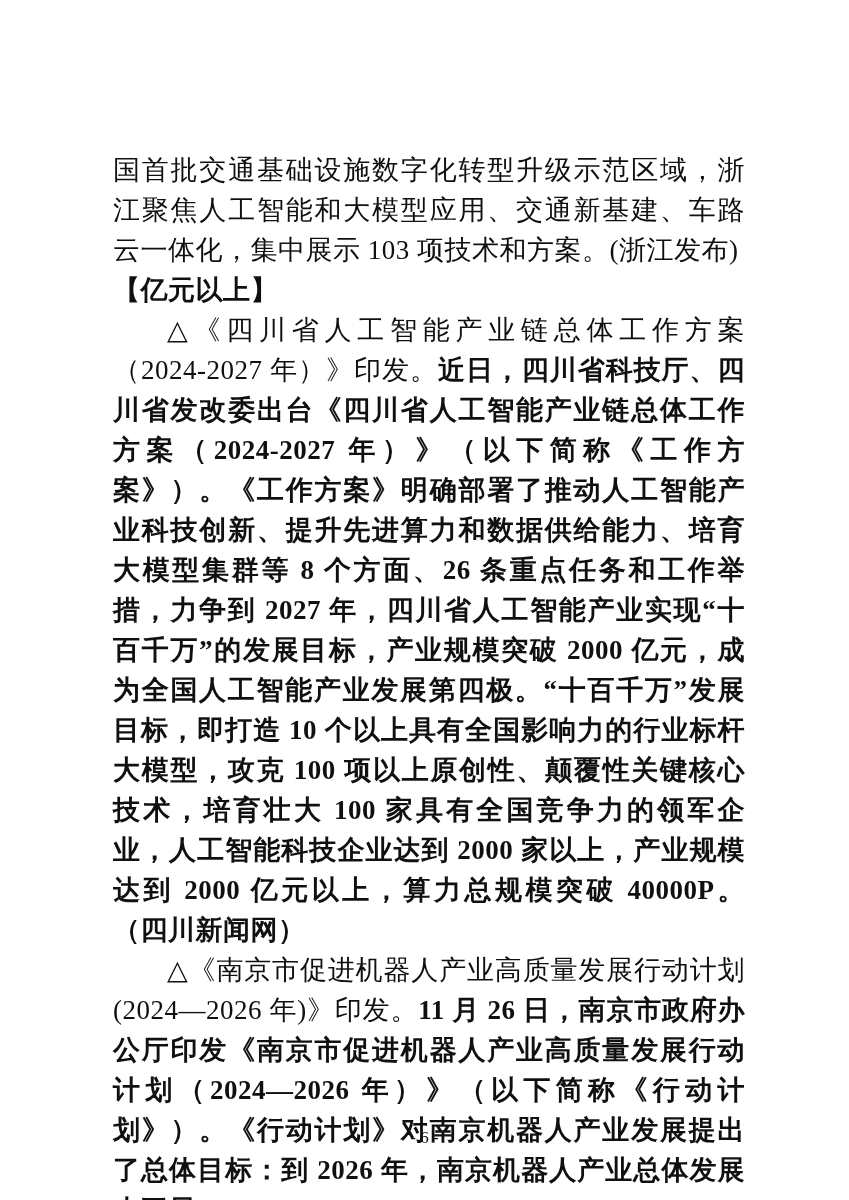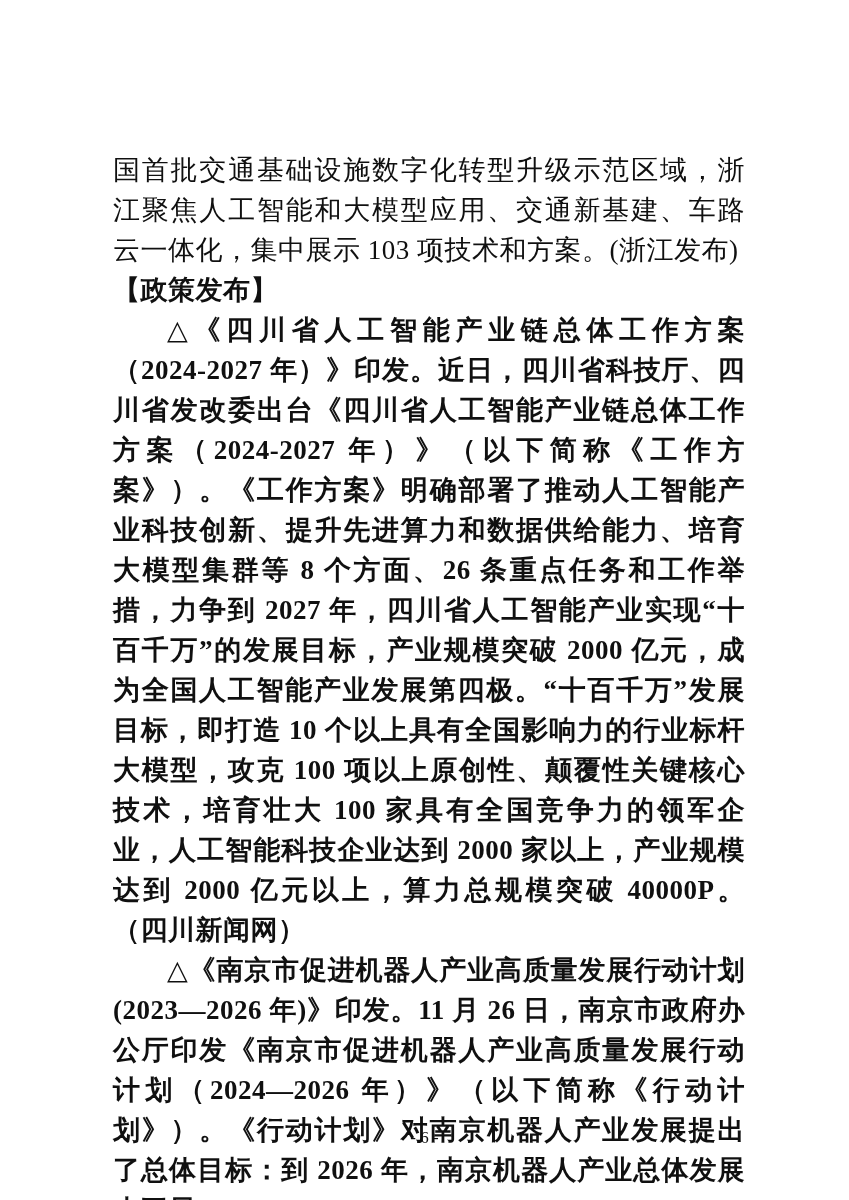--- a/index.html
+++ b/index.html
@@ -35,21 +35,21 @@
     text-indent: 54px;
   }
   .section-heading {
     margin: 0;
     padding: 0;
     font-size: 27px;
     line-height: 40px;
     font-weight: bold;
   }
   .article-title {
-    font-weight: bold;
+    font-weight: normal;
   }
   .article-body {
     font-weight: bold;
   }
   .page-number {
     position: absolute;
     left: 0;
     right: 0;
     top: 1126px;
     height: 24px;
@@ -60,22 +60,22 @@
   }
 </style>
 </head>
 <body>
 
 <div class="page">
   <div class="content">
 
     <p class="para">国首批交通基础设施数字化转型升级示范区域，浙江聚焦人工智能和大模型应用、交通新基建、车路云一体化，集中展示 103 项技术和方案。(浙江发布)</p>
 
-    <h2 class="section-heading">【政策发布】</h2>
+    <h2 class="section-heading">【亿元以上】</h2>
 
     <p class="para indent"><span class="article-title">△《四川省人工智能产业链总体工作方案（2024-2027 年）》印发。</span><span class="article-body">近日，四川省科技厅、四川省发改委出台《四川省人工智能产业链总体工作方案（2024-2027 年）》（以下简称《工作方案》）。《工作方案》明确部署了推动人工智能产业科技创新、提升先进算力和数据供给能力、培育大模型集群等 8 个方面、26 条重点任务和工作举措，力争到 2027 年，四川省人工智能产业实现“十百千万”的发展目标，产业规模突破 2000 亿元，成为全国人工智能产业发展第四极。“十百千万”发展目标，即打造 10 个以上具有全国影响力的行业标杆大模型，攻克 100 项以上原创性、颠覆性关键核心技术，培育壮大 100 家具有全国竞争力的领军企业，人工智能科技企业达到 2000 家以上，产业规模达到 2000 亿元以上，算力总规模突破 40000P。（四川新闻网）</span></p>
 
-    <p class="para indent"><span class="article-title">△《南京市促进机器人产业高质量发展行动计划(2023—2026 年)》印发。</span><span class="article-body">11 月 26 日，南京市政府办公厅印发《南京市促进机器人产业高质量发展行动计划（2024—2026 年）》（以下简称《行动计划》）。《行动计划》对南京机器人产业发展提出了总体目标：到 2026 年，南京机器人产业总体发展水平居</span></p>
+    <p class="para indent"><span class="article-title">△《南京市促进机器人产业高质量发展行动计划(2024—2026 年)》印发。</span><span class="article-body">11 月 26 日，南京市政府办公厅印发《南京市促进机器人产业高质量发展行动计划（2024—2026 年）》（以下简称《行动计划》）。《行动计划》对南京机器人产业发展提出了总体目标：到 2026 年，南京机器人产业总体发展水平居</span></p>
 
   </div>
 
   <div class="page-number">- 6 -</div>
 </div>
 
 </body></html>

